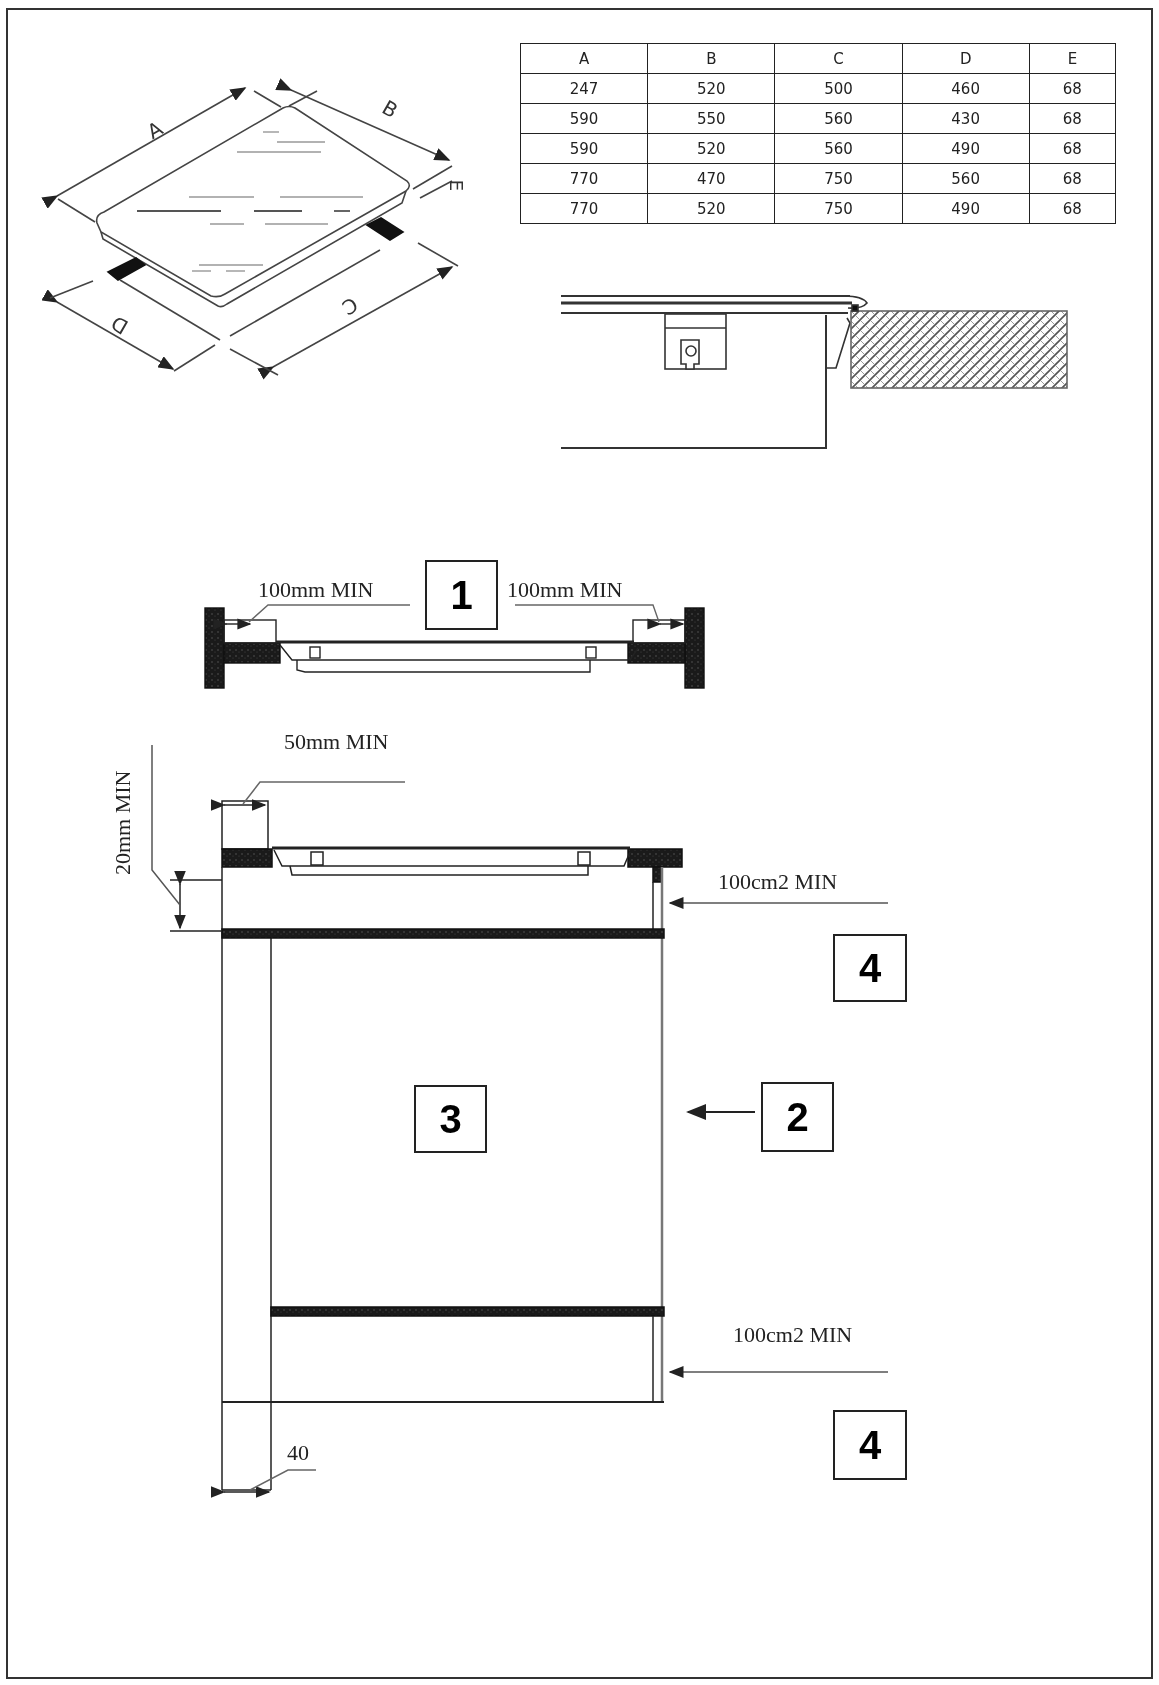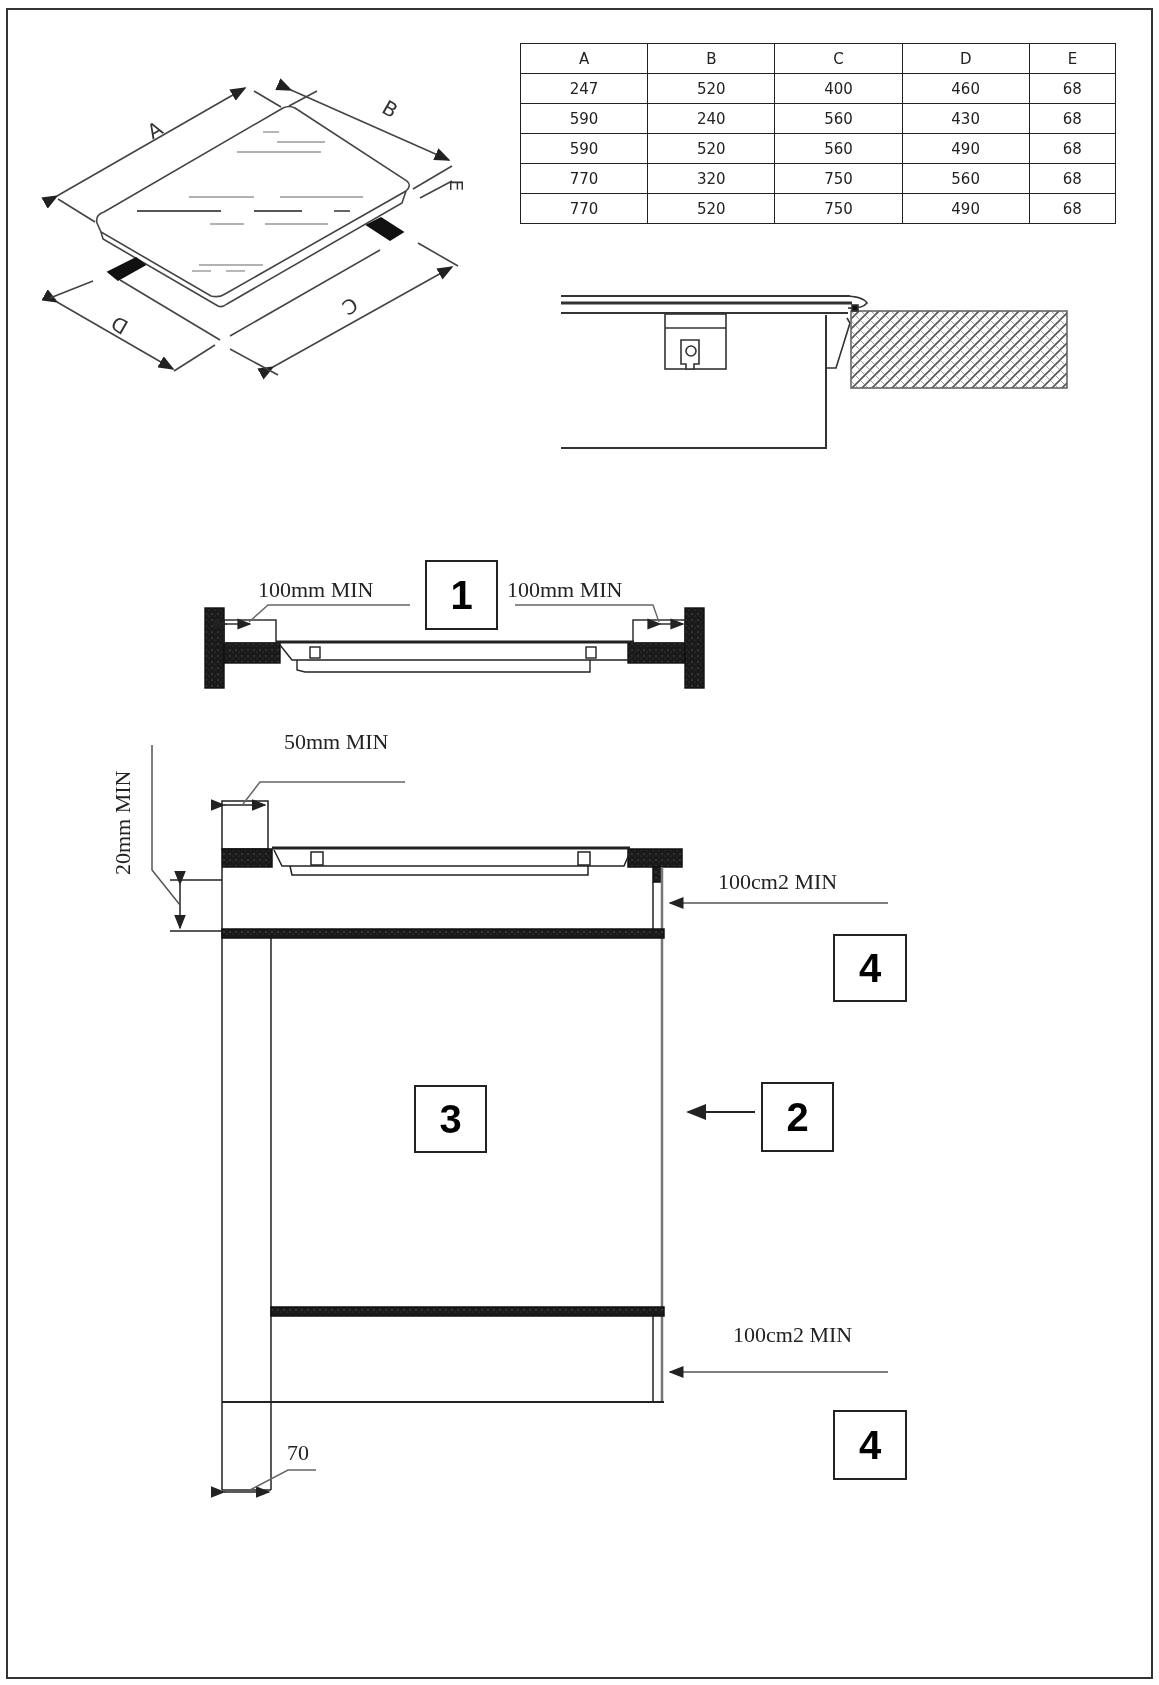--- a/index.html
+++ b/index.html
@@ -31,41 +31,41 @@
       <th>B</th>
       <th>C</th>
       <th>D</th>
       <th>E</th>
     </tr>
   </thead>
   <tbody>
     <tr>
       <td>247</td>
       <td>520</td>
-      <td>400</td>
+      <td>500</td>
       <td>460</td>
       <td>68</td>
     </tr>
     <tr>
       <td>590</td>
-      <td>240</td>
+      <td>550</td>
       <td>560</td>
       <td>430</td>
       <td>68</td>
     </tr>
     <tr>
       <td>590</td>
       <td>520</td>
       <td>560</td>
       <td>490</td>
       <td>68</td>
     </tr>
     <tr>
       <td>770</td>
-      <td>320</td>
+      <td>470</td>
       <td>750</td>
       <td>560</td>
       <td>68</td>
     </tr>
     <tr>
       <td>770</td>
       <td>520</td>
       <td>750</td>
       <td>490</td>
       <td>68</td>
@@ -228,18 +228,18 @@
 <div class="dim-letter" style="left:112px; top:313px; transform:rotate(210deg);">D</div>
 
 <div class="label" style="left:258px; top:577px;">100mm MIN</div>
 <div class="label" style="left:507px; top:577px;">100mm MIN</div>
 <div class="callout" style="left:425px; top:560px; width:73px; height:70px;">1</div>
 
 <div class="label" style="left:284px; top:729px;">50mm MIN</div>
 <div class="label rot" style="left:110px; top:875px;">20mm MIN</div>
 <div class="label" style="left:718px; top:869px;">100cm2 MIN</div>
 <div class="label" style="left:733px; top:1322px;">100cm2 MIN</div>
-<div class="label" style="left:287px; top:1440px;">70</div>
+<div class="label" style="left:287px; top:1440px;">40</div>
 
 <div class="callout" style="left:833px; top:934px; width:74px; height:68px;">4</div>
 <div class="callout" style="left:414px; top:1085px; width:73px; height:68px;">3</div>
 <div class="callout" style="left:761px; top:1082px; width:73px; height:70px;">2</div>
 <div class="callout" style="left:833px; top:1410px; width:74px; height:70px;">4</div>
 
 </body></html>

